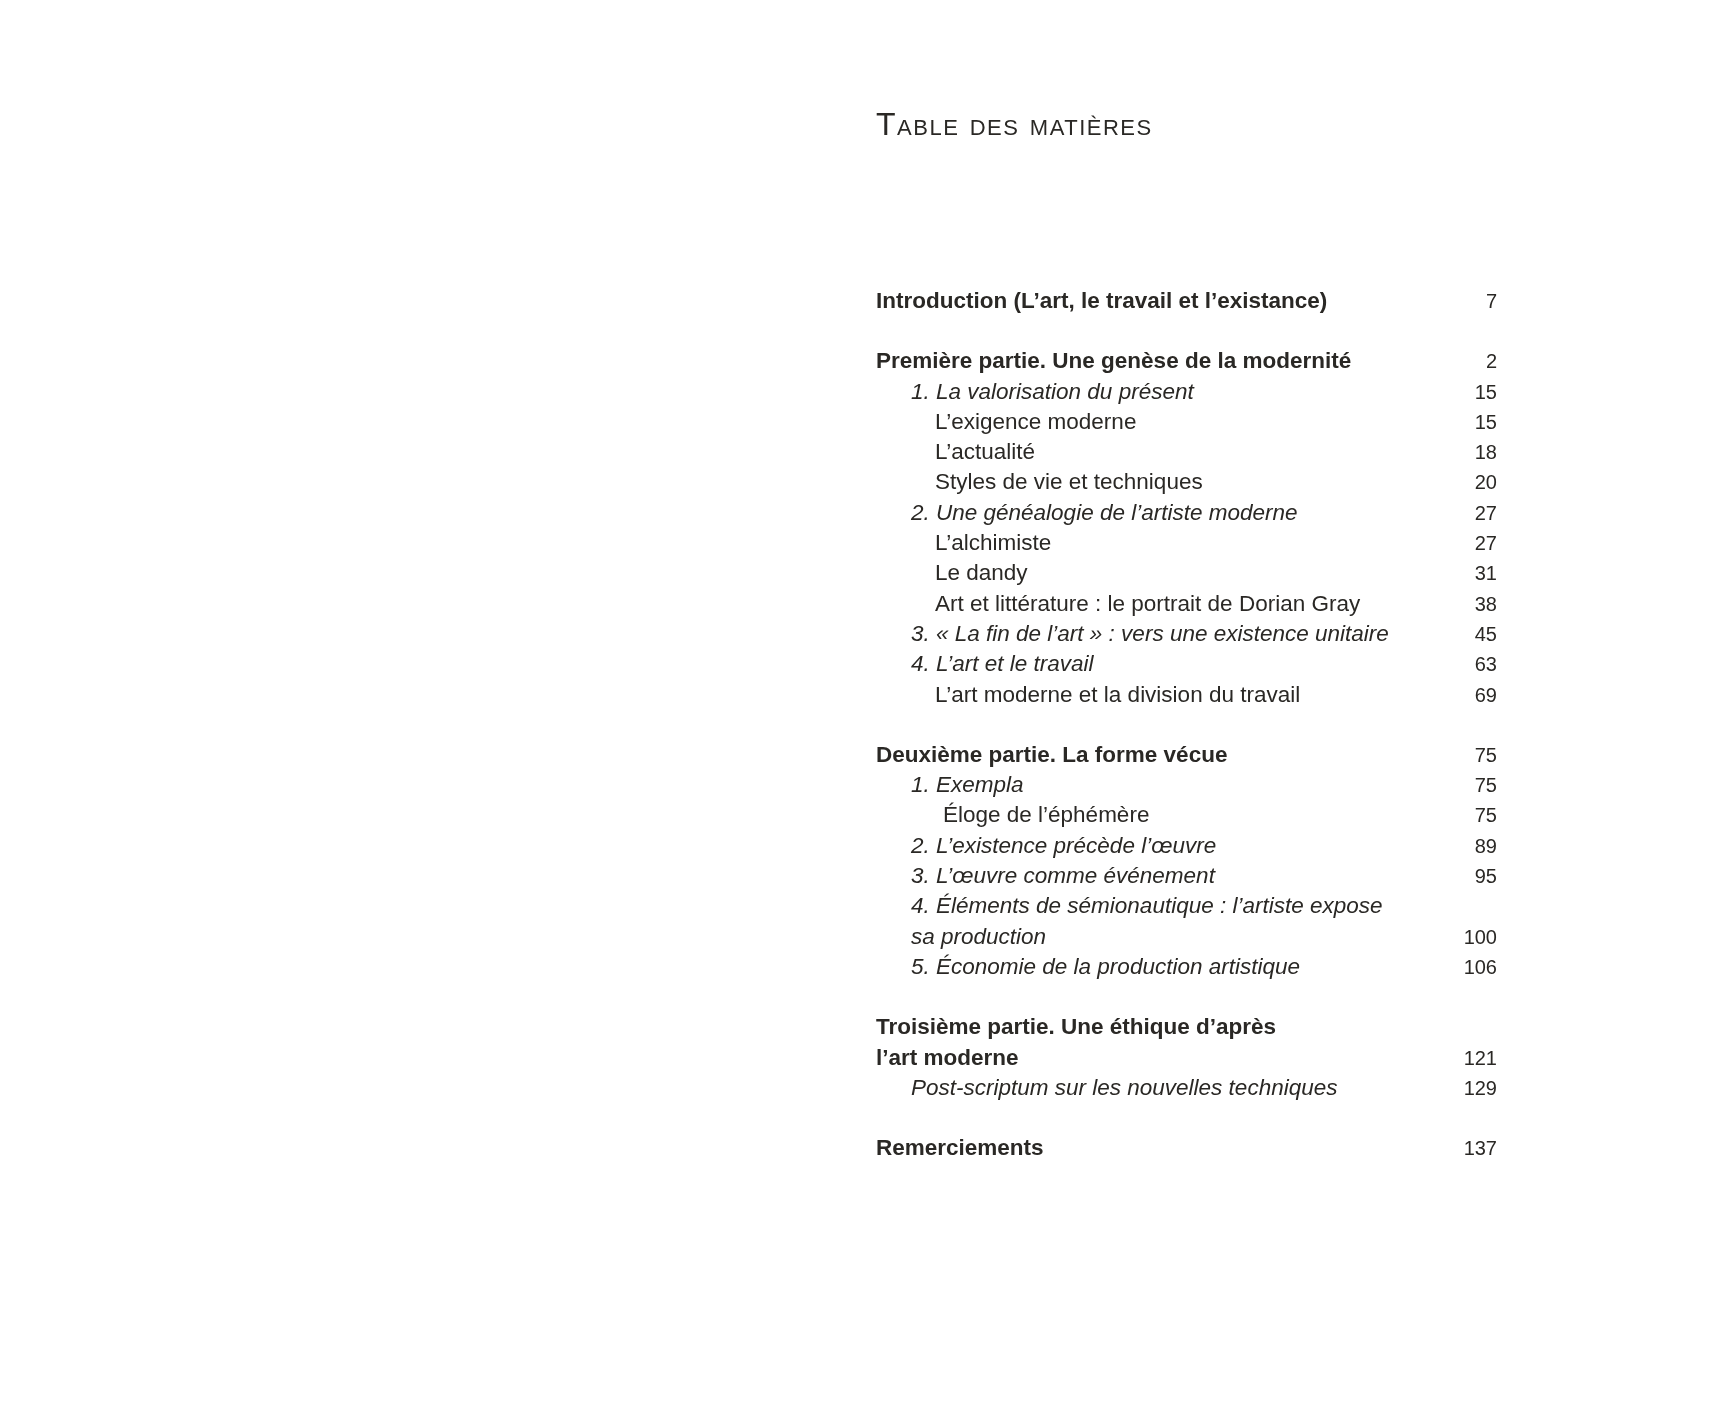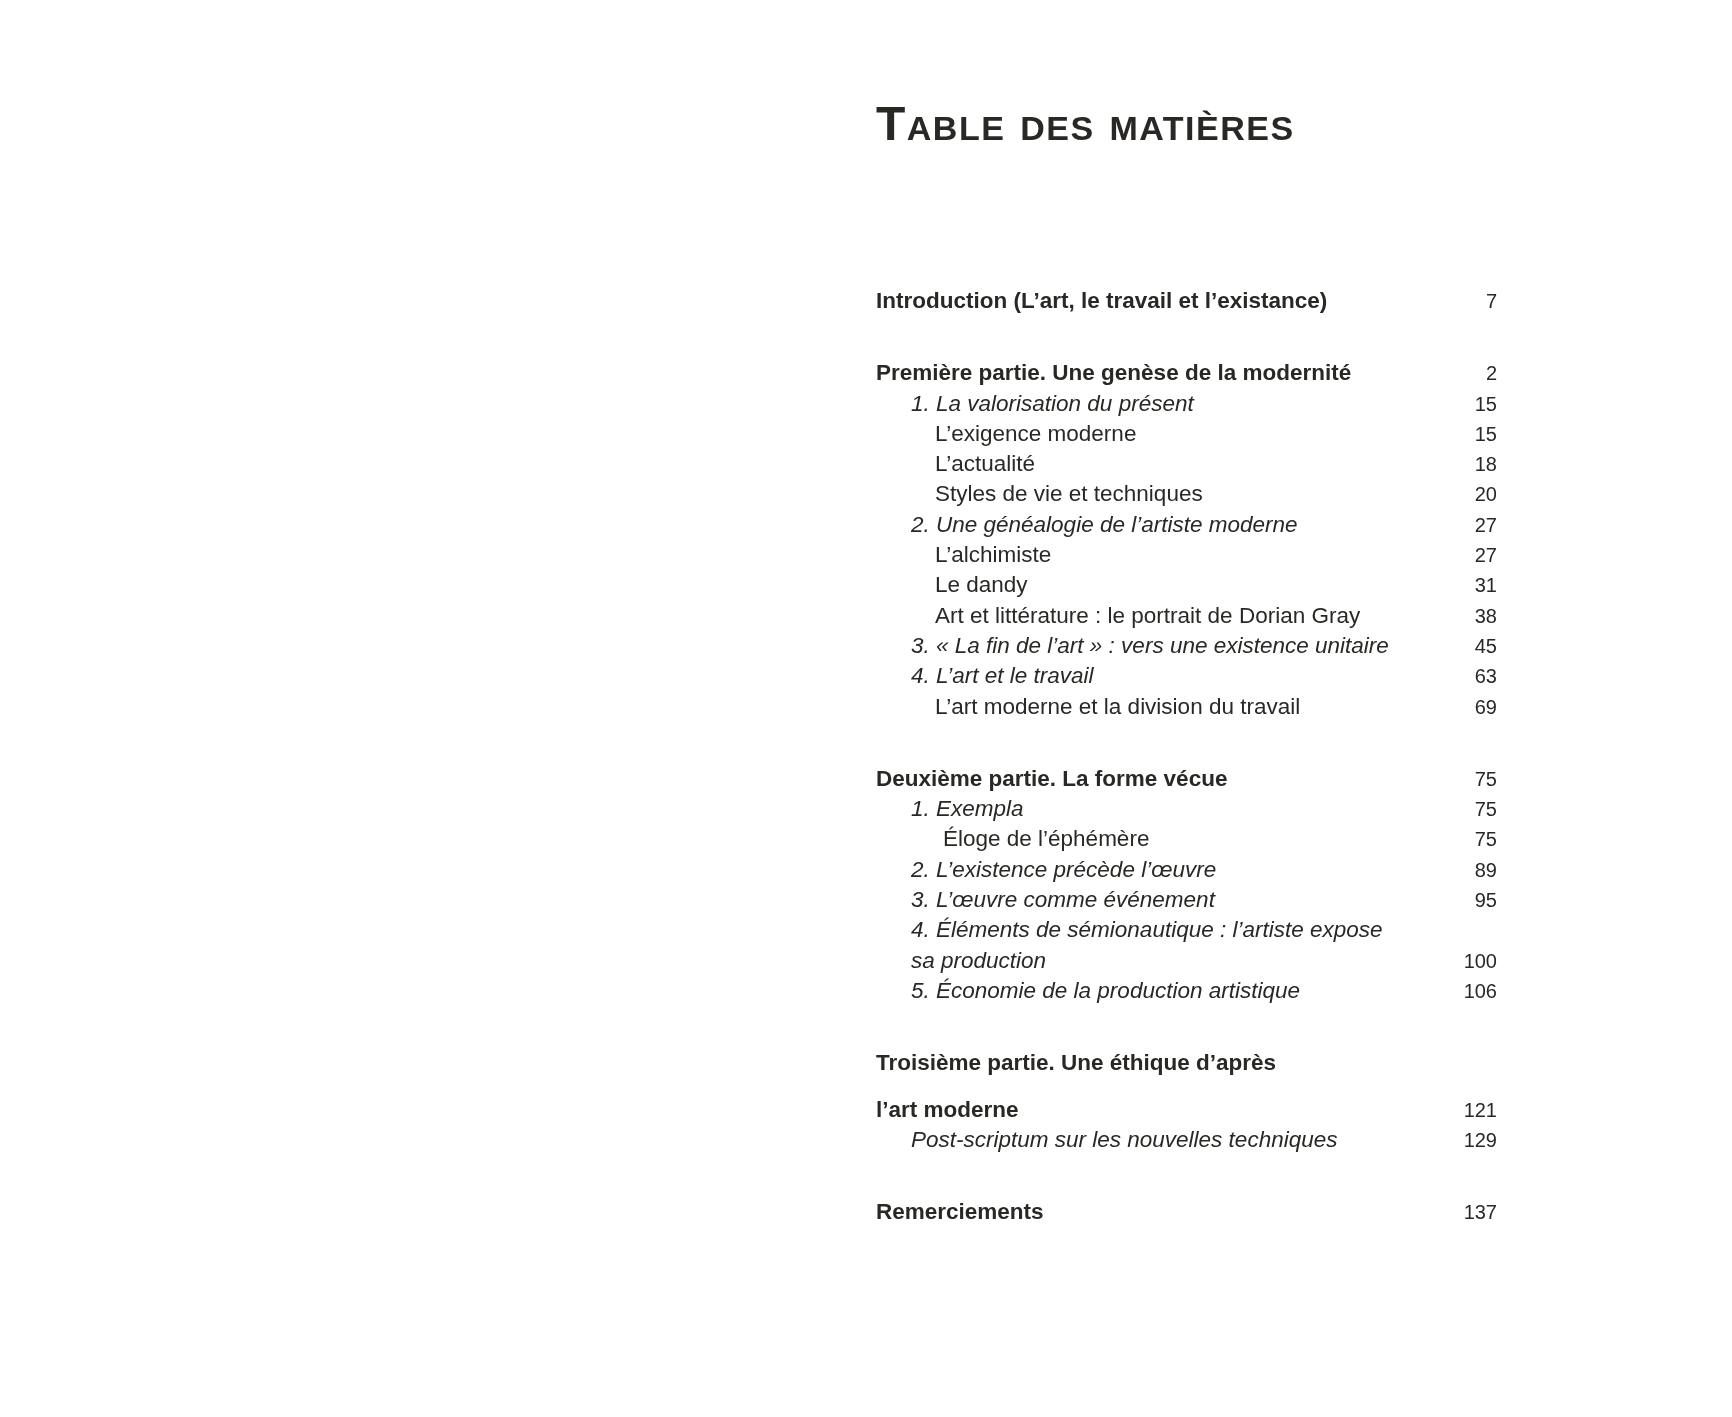--- a/index.html
+++ b/index.html
@@ -15,43 +15,43 @@
     font-family: "Liberation Sans", sans-serif;
     color: #2a2825;
   }
   .page {
     position: absolute;
     left: 876px;
     top: 98px;
     width: 621px;
   }
   .title {
-    font-size: 48px;
-    font-weight: 700;
+    font-size: 32px;
+    font-weight: 400;
     font-variant: small-caps;
     letter-spacing: 1.5px;
     line-height: 52px;
     margin: 0 0 136px 0;
   }
   .toc {
     display: block;
   }
   .row {
     display: flex;
     align-items: baseline;
     line-height: 30.3px;
     font-size: 22.5px;
     white-space: nowrap;
   }
-  .row.gap { margin-top: 42px; }
+  .row.gap { margin-top: 30px; }
   .row .label { padding-right: 14px; }
   .lvl1 .label { padding-left: 35px; font-style: italic; }
   .lvl2 .label { padding-left: 59px; }
   .lvl2.xind .label { padding-left: 67px; }
-  .bold { font-weight: bold; margin-top: 16px; }
+  .bold { font-weight: bold; }
   .italic .label { }
   .pagenum {
     margin-left: auto;
     font-size: 20px;
     font-weight: 400;
     font-style: normal;
     flex-shrink: 0;
   }
 </style>
 </head>

